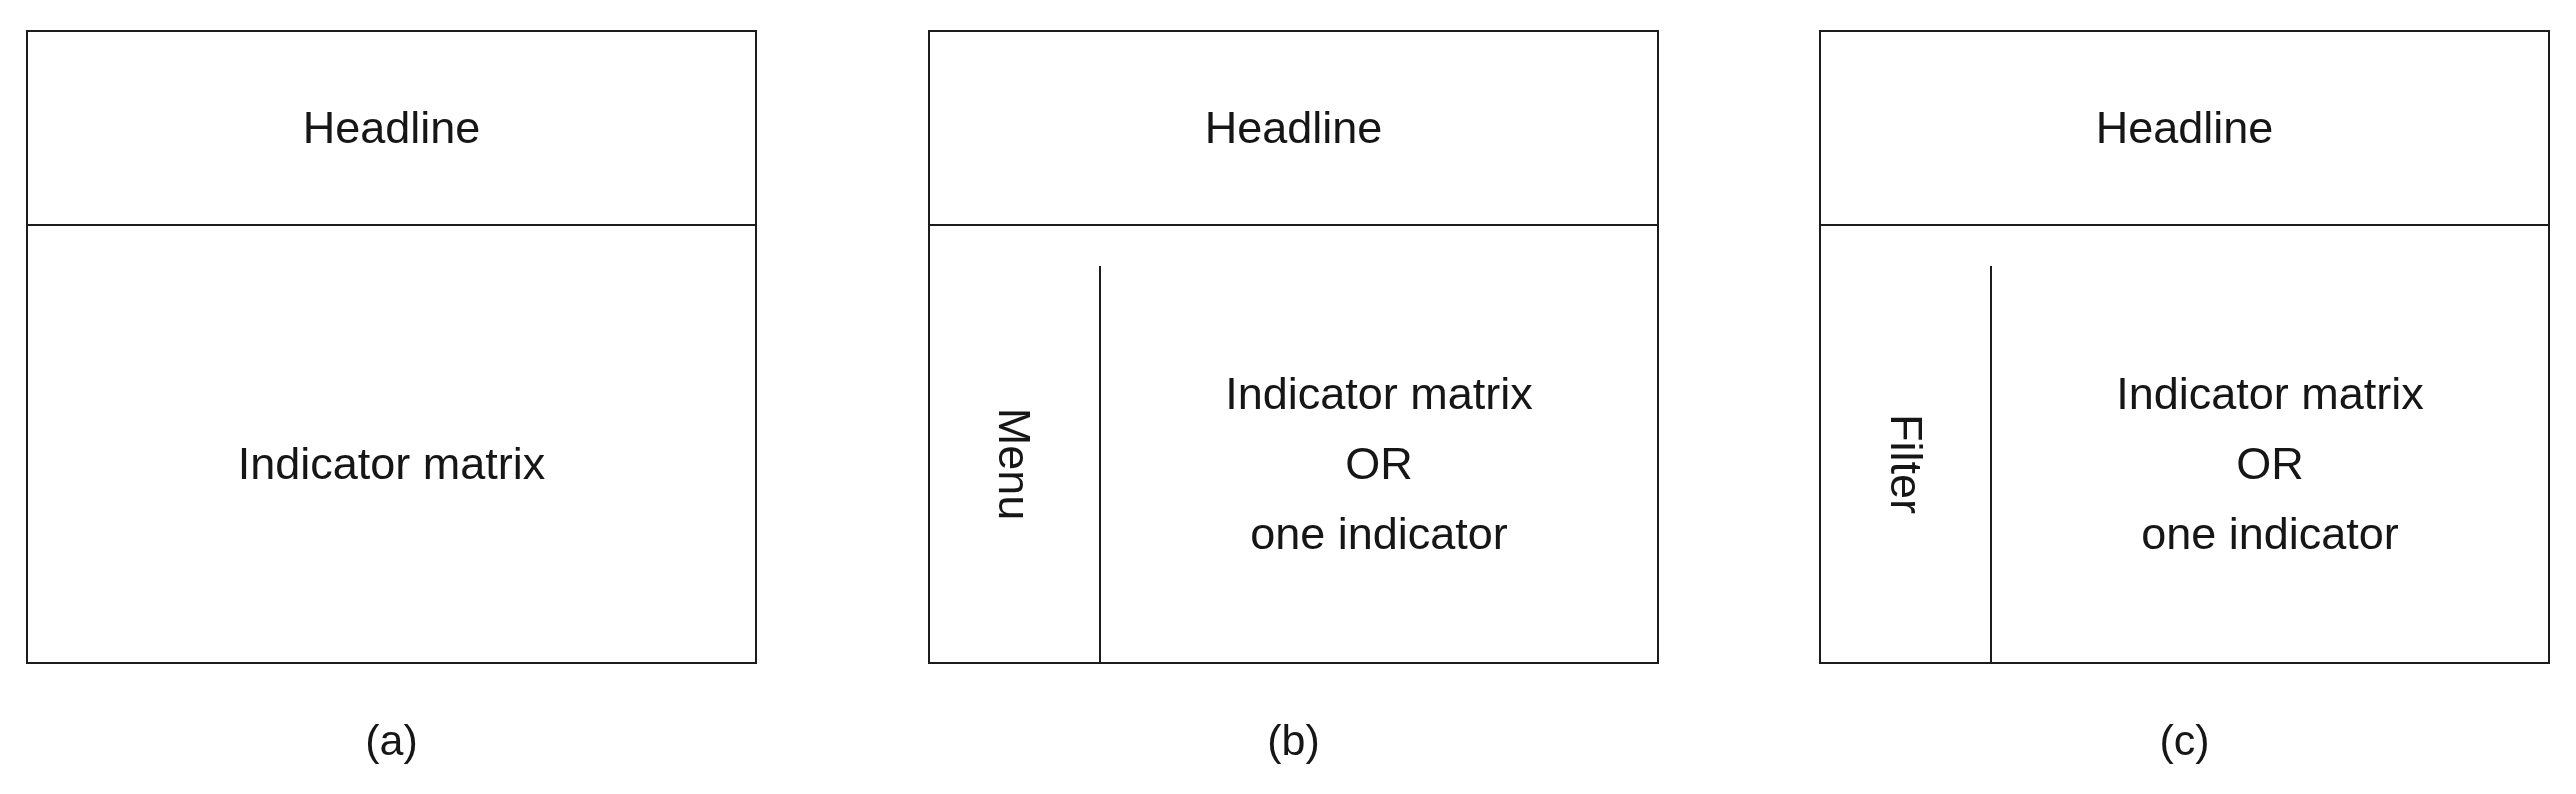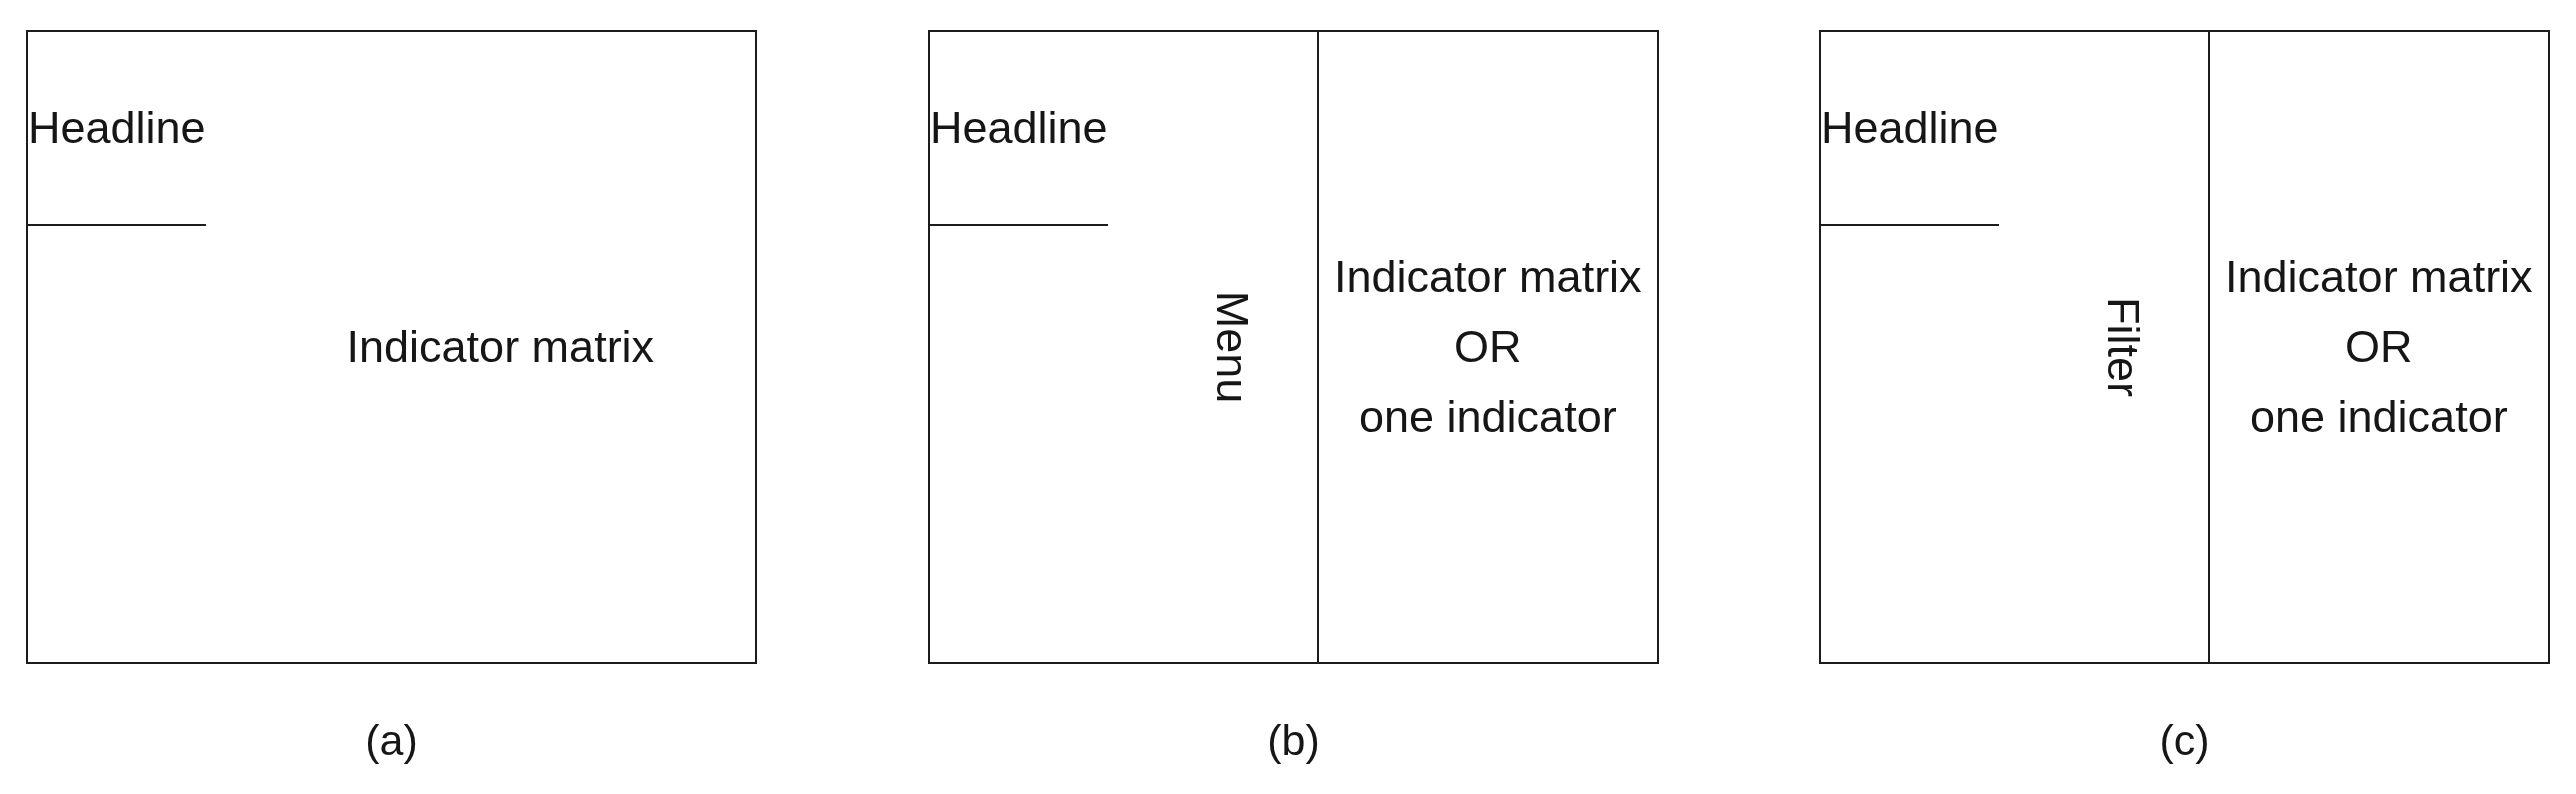--- a/index.html
+++ b/index.html
@@ -14,21 +14,21 @@
     overflow: hidden;
   }
   .wirebox {
     position: absolute;
     top: 30px;
     height: 634px;
     width: 731px;
     border: 2.1px solid #1c1c1c;
     background: #ffffff;
     display: flex;
-    flex-direction: row;
+    flex-direction: column;
     gap: 40px;
   }
   .headline-region {
     height: 194px;
     border-bottom: 2.1px solid #1c1c1c;
     display: flex;
     align-items: center;
     justify-content: center;
     font-size: 45px;
   }

